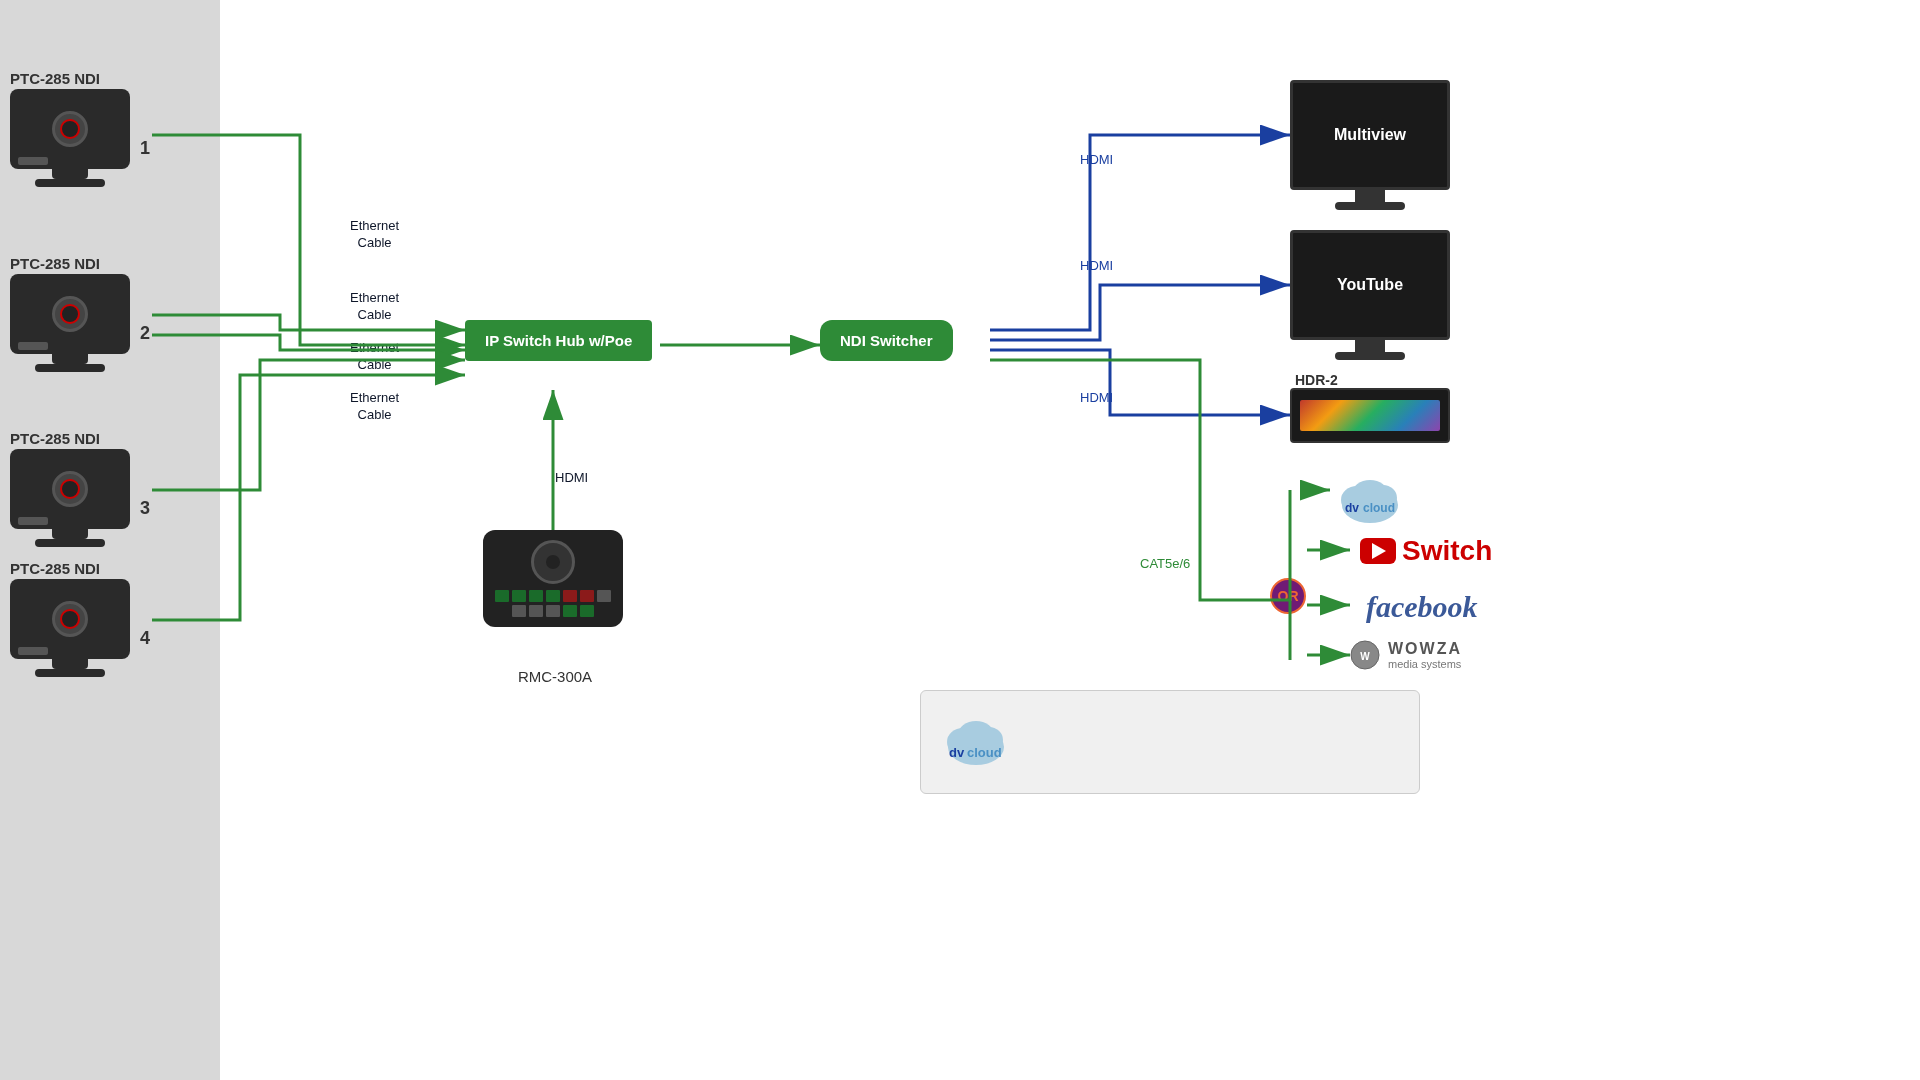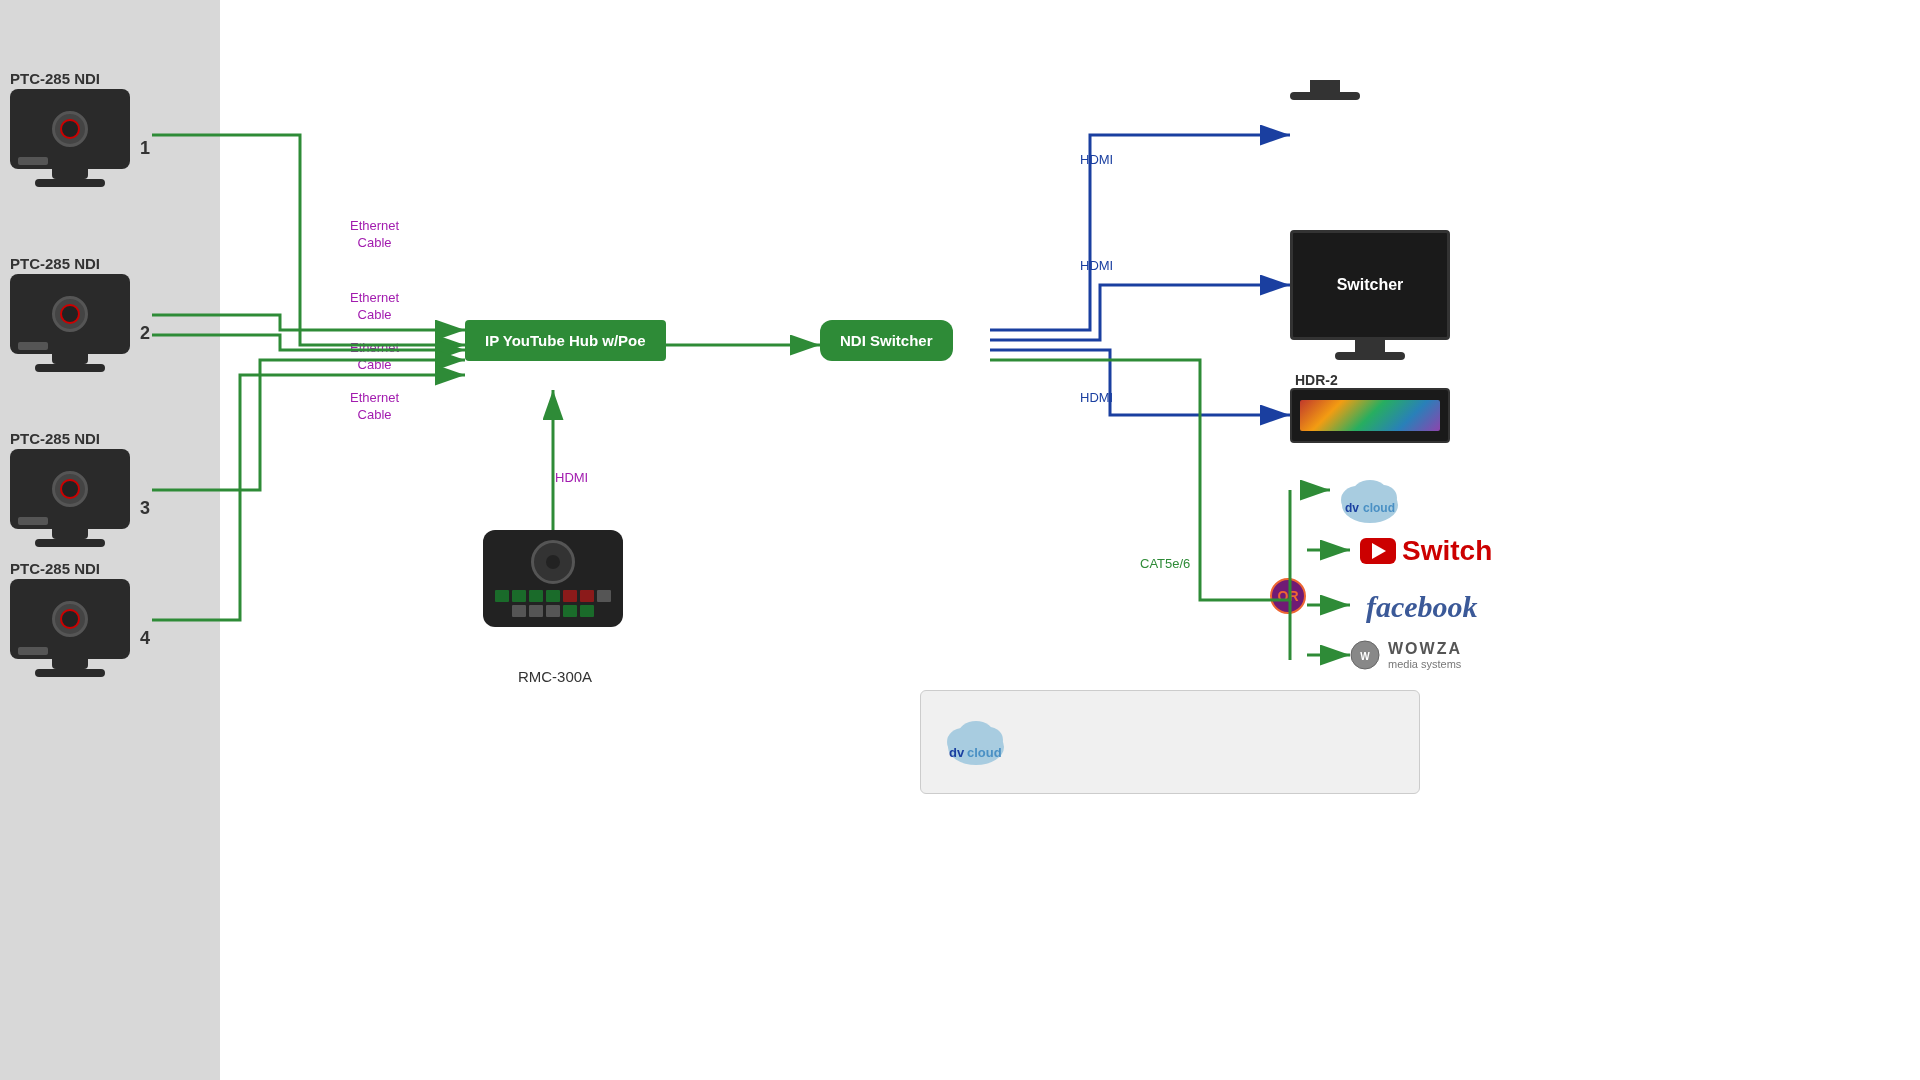--- a/index.html
+++ b/index.html
@@ -102,21 +102,21 @@
       top: 0; left: 0;
       width: 1920px;
       height: 1080px;
       pointer-events: none;
     }
 
     
     .conn-label {
       position: absolute;
       font-size: 13px;
-      color: #a21caf;
+      color: #0f172a;
       text-align: center;
       line-height: 1.3;
     }
     .conn-label-blue {
       position: absolute;
       font-size: 13px;
       color: #1a3fa0;
       text-align: center;
     }
     .conn-label-green2 {
@@ -260,48 +260,51 @@
       <div class="camera-lens"></div>
       <div style="position:absolute;bottom:4px;left:8px;width:30px;height:8px;background:#555;border-radius:2px;"></div>
     </div>
     <span class="camera-number">4</span>
   </div>
   <div class="camera-stand" style="width:36px;height:10px;"></div>
   <div class="camera-base" style="width:70px;"></div>
 </div>
 
 <div class="green-box" style="left:465px; top:320px;">
-  <span>IP YouTube Hub w/Poe</span>
+  <span>IP Switch Hub w/Poe</span>
 </div>
 
 <div class="green-box" style="left:820px; top:320px;border-radius:12px;">
   <span>NDI Switcher</span>
 </div>
 
 <div class="conn-label" style="left:350px; top:218px;">Ethernet<br>Cable</div>
 <div class="conn-label" style="left:350px; top:290px;">Ethernet<br>Cable</div>
 <div class="conn-label" style="left:350px; top:340px;">Ethernet<br>Cable</div>
 <div class="conn-label" style="left:350px; top:390px;">Ethernet<br>Cable</div>
 
 <div class="conn-label" style="left:555px; top:470px;">HDMI</div>
 
 <div class="conn-label-blue" style="left:1080px; top:152px;">HDMI</div>
 <div class="conn-label-blue" style="left:1080px; top:258px;">HDMI</div>
 <div class="conn-label-blue" style="left:1080px; top:390px;">HDMI</div>
 
 <div class="conn-label-green2" style="left:1140px; top:556px;">CAT5e/6</div>
 
 <div class="monitor" style="left:1290px; top:80px;">
+  <div class="monitor-screen" style="width:160px;height:110px;">
+    <span style="font-size:16px;">Multiview</span>
+  </div>
   <div class="monitor-neck" style="width:30px;height:12px;"></div>
   <div class="monitor-foot" style="width:70px;height:8px;"></div>
 </div>
 
 <div class="monitor" style="left:1290px; top:230px;">
   <div class="monitor-screen" style="width:160px;height:110px;">
-    <span style="font-size:16px;">Switcher</span>
+    <span style="font-size:16px;">YouTube</span>
   </div>
   <div class="monitor-neck" style="width:30px;height:12px;"></div>
   <div class="monitor-foot" style="width:70px;height:8px;"></div>
 </div>
 
 <div style="position:absolute; left:1295px; top:372px; font-size:14px; font-weight:bold; color:#333;">HDR-2</div>
 
 <div class="hdr-device" style="left:1290px; top:388px; width:160px; height:55px;">
   <div class="hdr-screen-strip"></div>
 </div>

